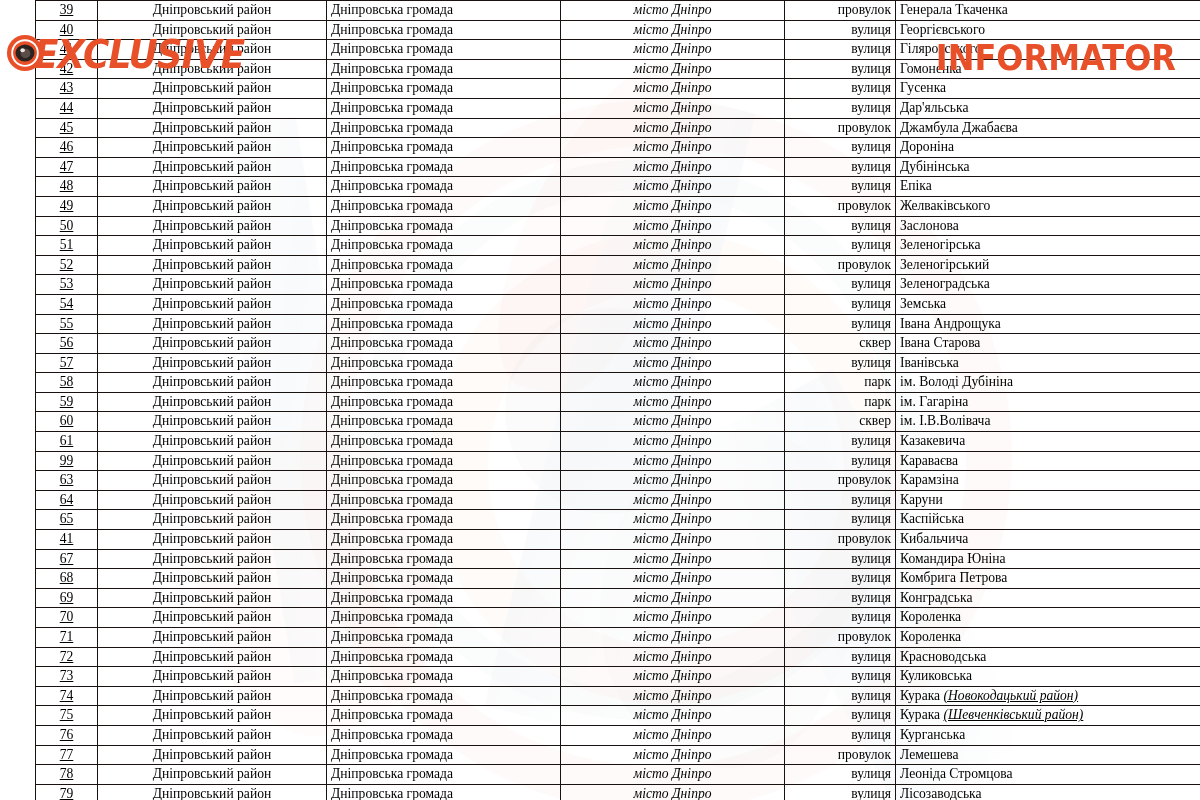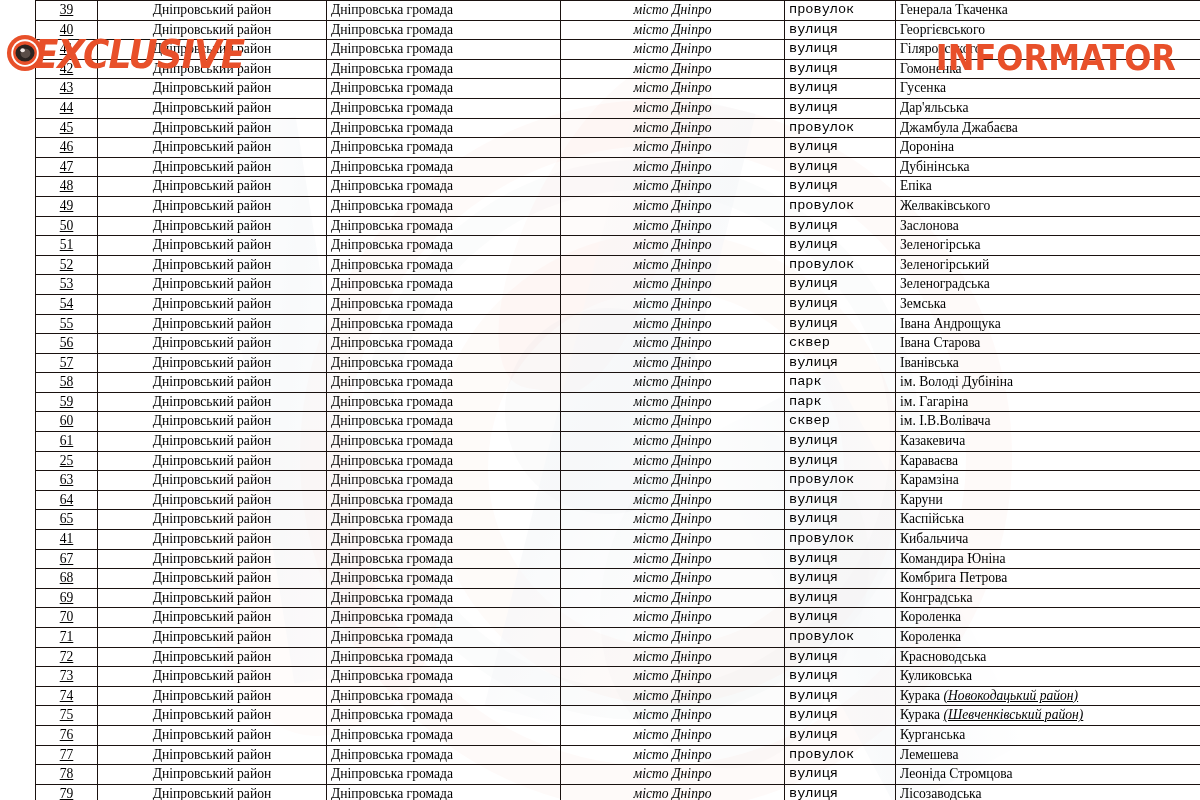--- a/index.html
+++ b/index.html
@@ -101,21 +101,21 @@
     line-height: 18.6px;
     padding: 0 4px;
     white-space: nowrap;
     overflow: hidden;
     background: rgba(255,255,255,0.62);
   }
   .c-num      { width: 53px;  text-align: center; text-decoration: underline; }
   .c-district { width: 220px; text-align: center; }
   .c-hromada  { width: 225px; text-align: left; }
   .c-city     { width: 215px; text-align: center; font-style: italic; }
-  .c-type     { width: 102px; text-align: left; font-family: Liberation Mono, monospace; }
+  .c-type     { width: 102px; text-align: right; }
   .c-name     { width: 318px; text-align: left; padding-left: 6px; }
   .c-name i   { font-style: italic; text-decoration: underline; }
 
   
   .wm-text {
     position: absolute;
     z-index: 5;
     font-family: "DejaVu Sans", sans-serif;
     font-weight: 700;
     color: #e8502a;
@@ -346,21 +346,21 @@
         </tr>
         <tr>
           <td class="c-num">61</td>
           <td class="c-district">Дніпровський район</td>
           <td class="c-hromada">Дніпровська громада</td>
           <td class="c-city">місто Дніпро</td>
           <td class="c-type">вулиця</td>
           <td class="c-name">Казакевича</td>
         </tr>
         <tr>
-          <td class="c-num">25</td>
+          <td class="c-num">99</td>
           <td class="c-district">Дніпровський район</td>
           <td class="c-hromada">Дніпровська громада</td>
           <td class="c-city">місто Дніпро</td>
           <td class="c-type">вулиця</td>
           <td class="c-name">Караваєва</td>
         </tr>
         <tr>
           <td class="c-num">63</td>
           <td class="c-district">Дніпровський район</td>
           <td class="c-hromada">Дніпровська громада</td>

